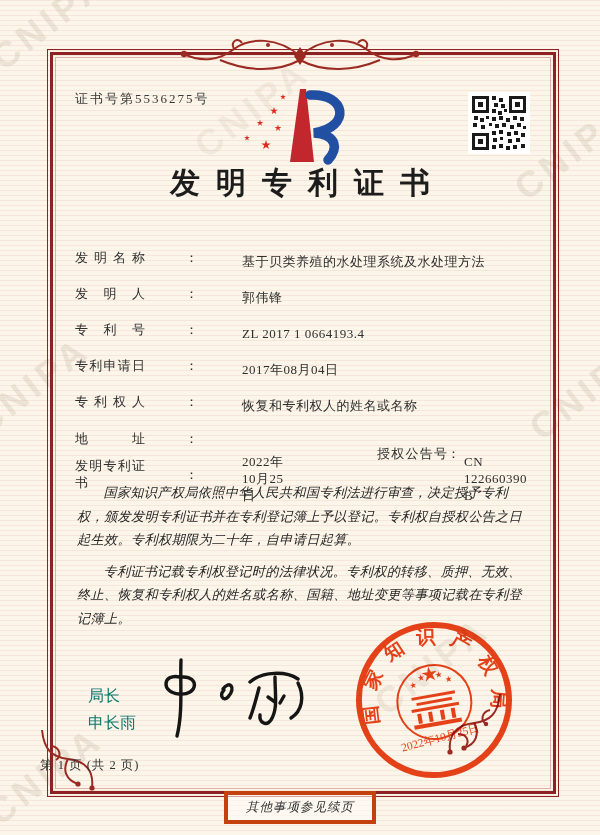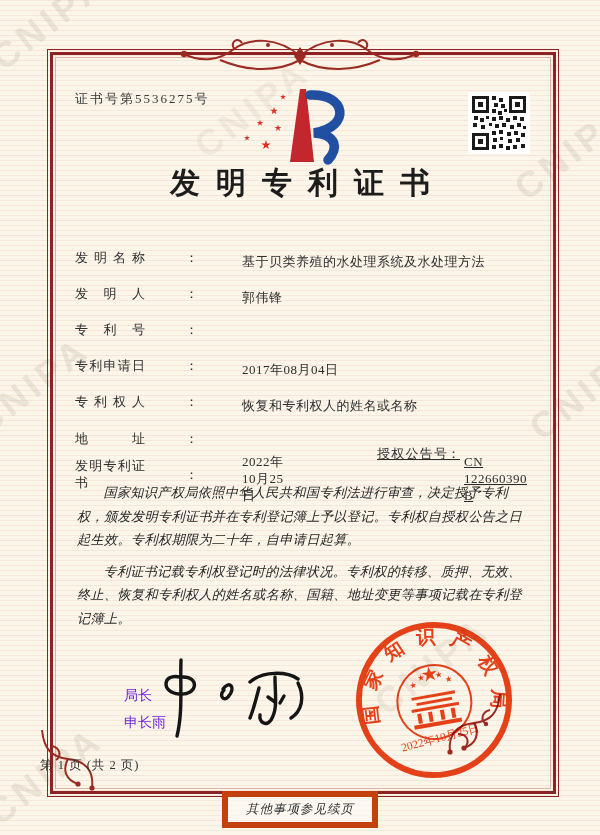--- a/index.html
+++ b/index.html
@@ -49,42 +49,42 @@
     text-indent:16px;
   }
   .fields{left:75px;top:239px;width:452px;font-size:13px;}
   .frow{height:36.2px;display:flex;align-items:center;line-height:17px;gap:40px;}
   .flabel{
     display:inline-block;width:70px;text-align:justify;text-align-last:justify;
     color:#2f2f2f;flex:none;
   }
   .fcolon{flex:none;margin-right:4px;}
   .fvalue{color:#2f2f2f;letter-spacing:0.5px;margin-top:8px;}
-  .fpair2{margin-left:42px;display:flex;text-decoration:underline;}
+  .fpair2{margin-left:42px;display:flex;}
   .bodytext{
     left:77px;top:481px;width:448px;font-size:13.2px;line-height:1.78;
     font-style:italic;color:#262626;letter-spacing:0.3px;
   }
   .bodytext p{margin:0 0 8px 0;text-indent:2em;}
-  .commissioner{left:88px;top:682px;font-size:14px;line-height:27px;color:#6d28d9;margin-left:36px;}
+  .commissioner{left:88px;top:682px;font-size:16px;line-height:27px;color:#0f766e;}
   .signature{left:150px;top:648px;}
   .seal{
     left:352px;top:618px;width:164px;height:164px;
     transform:rotate(-10deg);z-index:4;opacity:0.95;
     mix-blend-mode:multiply;
   }
   .pageinfo{
     left:40px;top:757px;width:500px;text-align:left;
     font-size:12.5px;color:#333;letter-spacing:1px;
   }
   .contbox{
     left:0;top:791px;width:600px;text-align:center;
   }
   .contbox span{
-    display:inline-block;border:6px solid #c2410c;
+    display:inline-block;border:4px solid #c2410c;
     padding:4px 18px;font-size:12.5px;font-style:italic;color:#333;
     letter-spacing:1px;background:rgba(255,252,246,0.6);
   }
   .ornament-top{left:150px;top:29px;z-index:3;}
   .flourish{z-index:3;}
   .flourish.br{left:438px;top:690px;}
   .flourish.bl{left:38px;top:726px;transform:scaleX(-1);}
   svg{display:block;}
 </style>
 </head>
@@ -238,20 +238,21 @@
       <span class="fvalue">基于贝类养殖的水处理系统及水处理方法</span>
     </div>
     <div class="frow">
       <span class="flabel">发明人</span>
         <span class="fcolon">：</span>
       <span class="fvalue">郭伟锋</span>
     </div>
     <div class="frow">
       <span class="flabel">专利号</span>
         <span class="fcolon">：</span>
+      <span class="fvalue">ZL 2017 1 0664193.4</span>
     </div>
     <div class="frow">
       <span class="flabel">专利申请日</span>
         <span class="fcolon">：</span>
       <span class="fvalue">2017年08月04日</span>
     </div>
     <div class="frow">
       <span class="flabel">专利权人</span>
         <span class="fcolon">：</span>
       <span class="fvalue">恢复和专利权人的姓名或名称</span>

